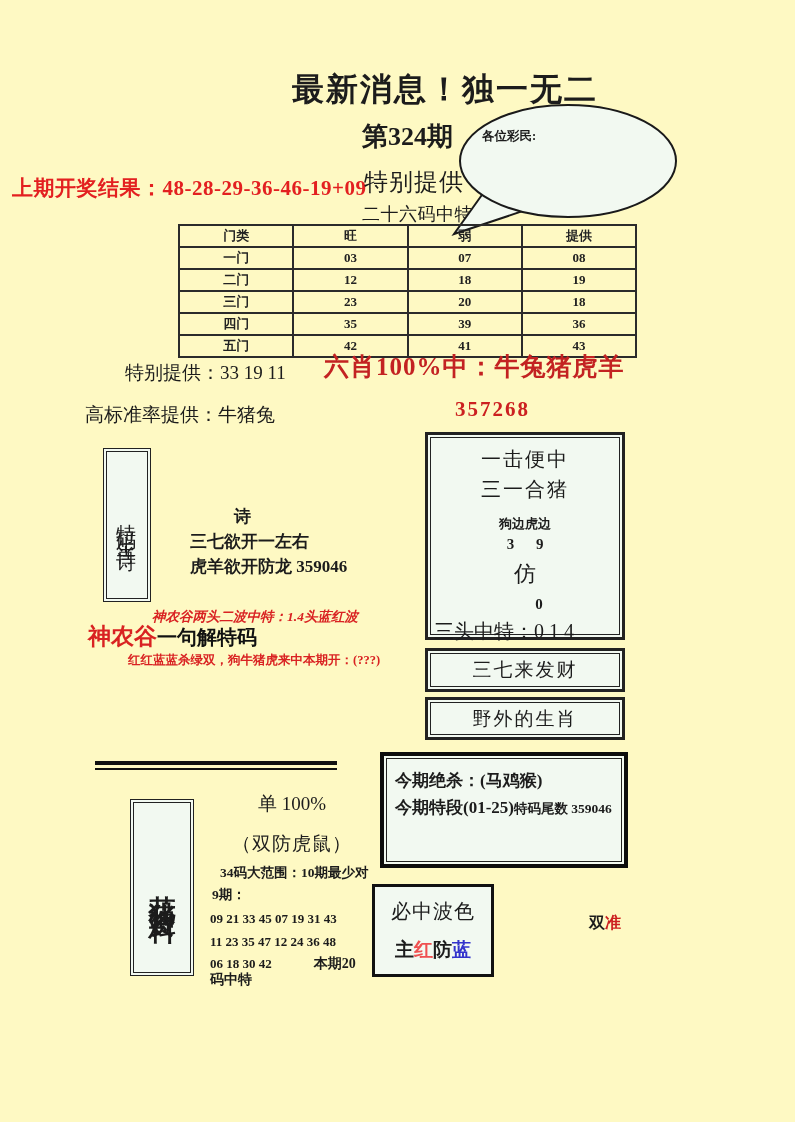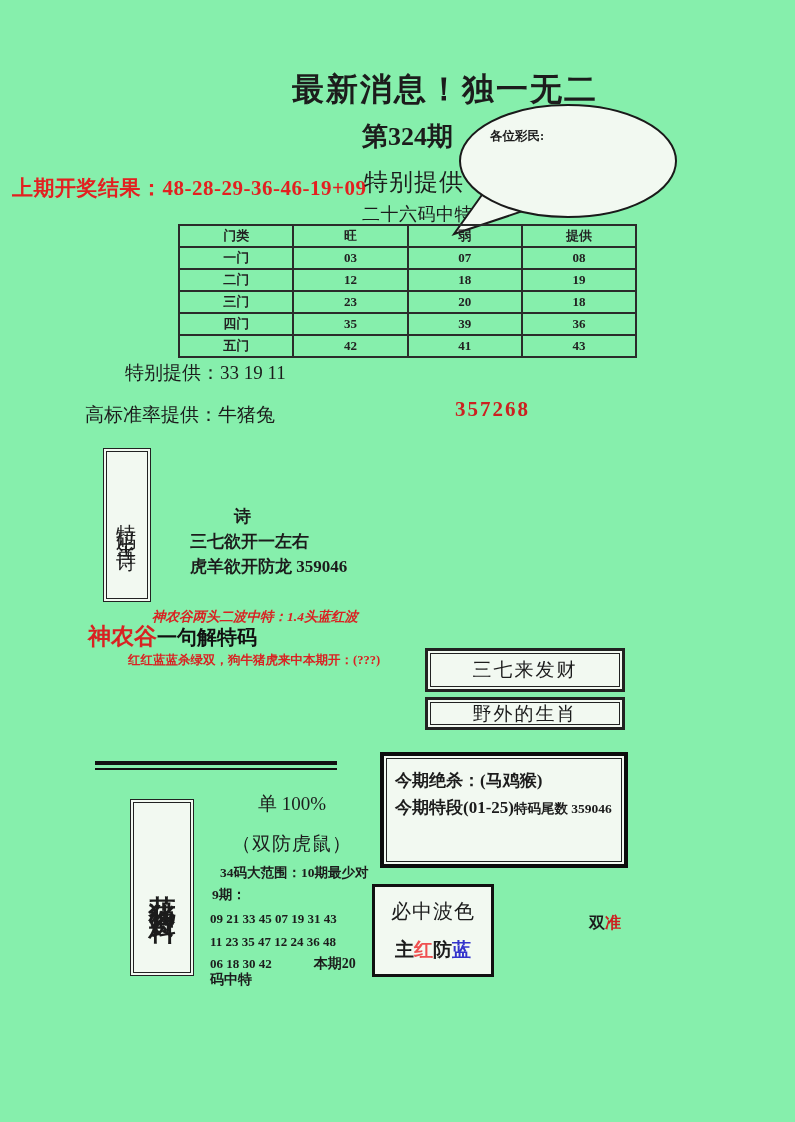--- a/index.html
+++ b/index.html
@@ -1,35 +1,35 @@
 <!DOCTYPE html>
 <html><head>
 <meta charset="utf-8">
 <style>
   * { margin:0; padding:0; box-sizing:border-box; }
   html,body { background:#ffffff; }
   #page {
     position:relative; width:795px; height:1122px;
-    background:#86efac; overflow:hidden;
+    background:#fef9c3; overflow:hidden;
     font-family:"Liberation Serif", serif; color:#1c1c1c;
   }
   .abs { position:absolute; }
 
   
   #main-title { left:292px; top:68px; font-size:32px; font-weight:bold; letter-spacing:2px; }
   #prev-result { left:12px; top:137px; font-size:21px; font-weight:bold; color:#e32020; letter-spacing:0.5px;margin-top:37px; }
   #issue-no { left:362px; top:119px; font-size:26px; font-weight:bold; }
   #brand-name { left:364px; top:166px; font-size:24px; letter-spacing:1px; }
   #subtitle { left:362px; top:202px; font-size:18px; letter-spacing:0.5px; }
 
   
   #bubble { left:446px; top:100px; width:235px; height:140px; }
   #bubble svg { position:absolute; left:0; top:0; }
   #bubble-text { position:absolute; left:36px; top:28px; width:168px;
-    font-size:12.5px; font-weight:bold; line-height:1.32;margin-left:8px; }
+    font-size:12.5px; font-weight:bold; line-height:1.32; }
   #bubble-line2 { text-indent:2em; }
 
   
   #main-table { position:absolute; left:178px; top:224px; width:459px;
     border-collapse:collapse; table-layout:fixed; }
   #main-table th, #main-table td {
     border:2px solid #2b2b2b; text-align:center;
     font-size:13px; font-weight:bold; color:#222; height:20px; padding:1px 0; }
   #main-table th { height:21px; }
 
@@ -64,21 +64,21 @@
   #hit-box { left:425px; top:432px; width:200px; height:208px; border-width:3px; }
   #hit-box .inner { flex-direction:column; justify-content:flex-start; }
   .hb-l1 { margin-top:8px; font-size:20px; letter-spacing:2px; }
   .hb-l2 { margin-top:3px; font-size:20px; letter-spacing:2px; }
   .hb-l3 { margin-top:12px; font-size:13px; font-weight:bold; }
   .hb-l4 { margin-top:3px; font-size:15px; font-weight:bold; word-spacing:18px; }
   .hb-l5 { margin-top:6px; font-size:22px; }
   .hb-l6 { margin-top:7px; font-size:15px; font-weight:bold; transform:translateX(14px); }
   .hb-l7 { margin-top:5px; font-size:20px; align-self:flex-start; padding-left:3px; }
   #fortune-box { left:425px; top:648px; width:200px; height:44px; border-width:3px; }
-  #wild-box { left:425px; top:697px; width:200px; height:33px; border-width:3px; }
+  #wild-box { left:425px; top:697px; width:200px; height:43px; border-width:3px; }
   #fortune-box .inner, #wild-box .inner { font-size:19px; letter-spacing:2px; }
 
   
   #kill-box { left:380px; top:752px; width:248px; height:116px; border-width:4px; border-color:#0d0d0d; }
   #kill-box .inner { flex-direction:column; align-items:flex-start; justify-content:flex-start; padding:10px 8px; }
   #kill-line1 { font-size:17px; font-weight:bold; }
   #kill-line2 { margin-top:4px; }
   #kill-line2a { font-size:17px; font-weight:bold; }
   #kill-line2b { font-size:13.5px; font-weight:bold; }
 
@@ -166,40 +166,52 @@
       <tr>
         <td>五门</td>
         <td>42</td>
         <td>41</td>
         <td>43</td>
       </tr>
     </tbody>
   </table>
 
   <div class="abs" id="special-provide">特别提供：33 19 11</div>
+  <div class="abs" id="six-xiao">六肖100%中：牛兔猪虎羊</div>
   <div class="abs" id="high-rate">高标准率提供：牛猪兔</div>
   <div class="abs" id="red-code">357268</div>
 
   <div class="abs dbox" id="shengxiao-box">
     <div class="inner">
       <span class="vtext">特码生肖诗</span>
     </div>
   </div>
   <div class="abs" id="poem">
     <div id="poem-title">诗</div>
     <div>三七欲开一左右</div>
     <div>虎羊欲开防龙 359046</div>
   </div>
 
   <div class="abs" id="sng-line1">神农谷两头二波中特：1.4头蓝红波</div>
   <div class="abs" id="sng-line2">红红蓝蓝杀绿双，狗牛猪虎来中本期开：(???)</div>
   <div class="abs" id="sng-heading">
     <span id="sng-brand">神农谷</span><span id="sng-title">一句解特码</span>
   </div>
 
+  <div class="abs dbox" id="hit-box">
+    <div class="inner">
+      <div class="hb-l1">一击便中</div>
+      <div class="hb-l2">三一合猪</div>
+      <div class="hb-l3">狗边虎边</div>
+      <div class="hb-l4">3 9</div>
+      <div class="hb-l5">仿</div>
+      <div class="hb-l6">0</div>
+      <div class="hb-l7">三头中特：0 1 4</div>
+    </div>
+  </div>
   <div class="abs dbox" id="fortune-box">
     <div class="inner">三七来发财</div>
   </div>
   <div class="abs dbox" id="wild-box">
     <div class="inner">野外的生肖</div>
   </div>
 
   <div class="abs dbox" id="kill-box">
     <div class="inner">
       <div id="kill-line1">今期绝杀：(马鸡猴)</div>

